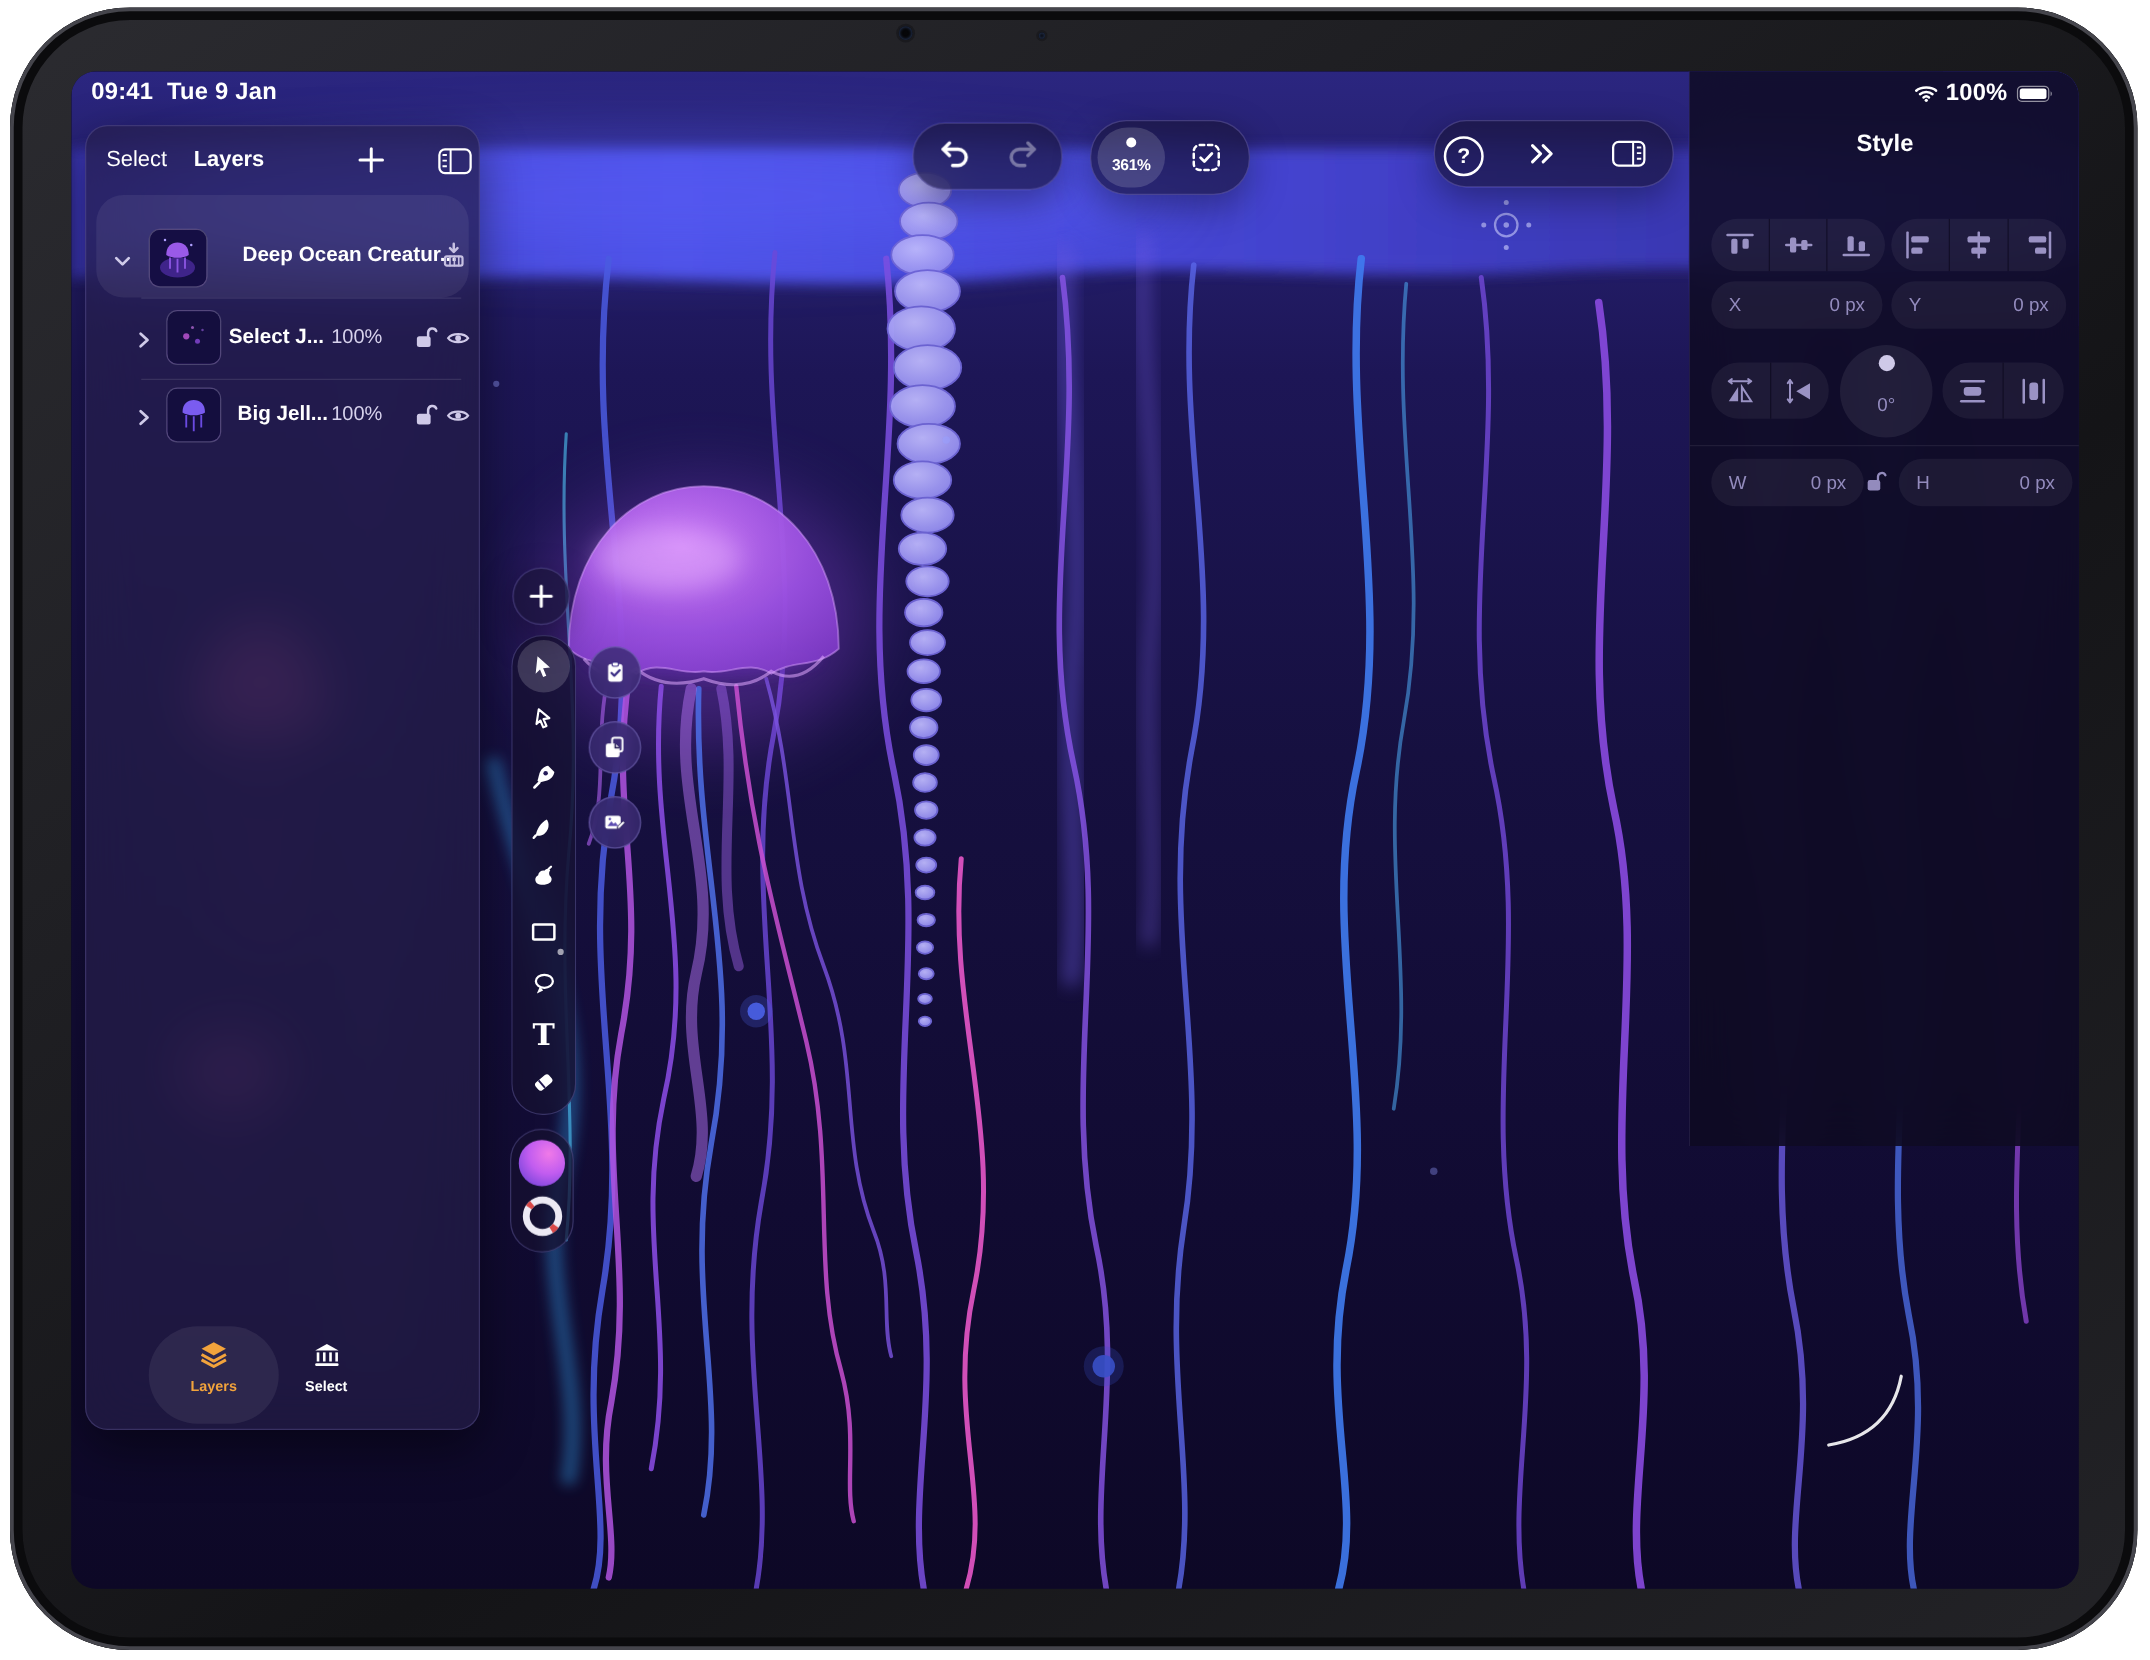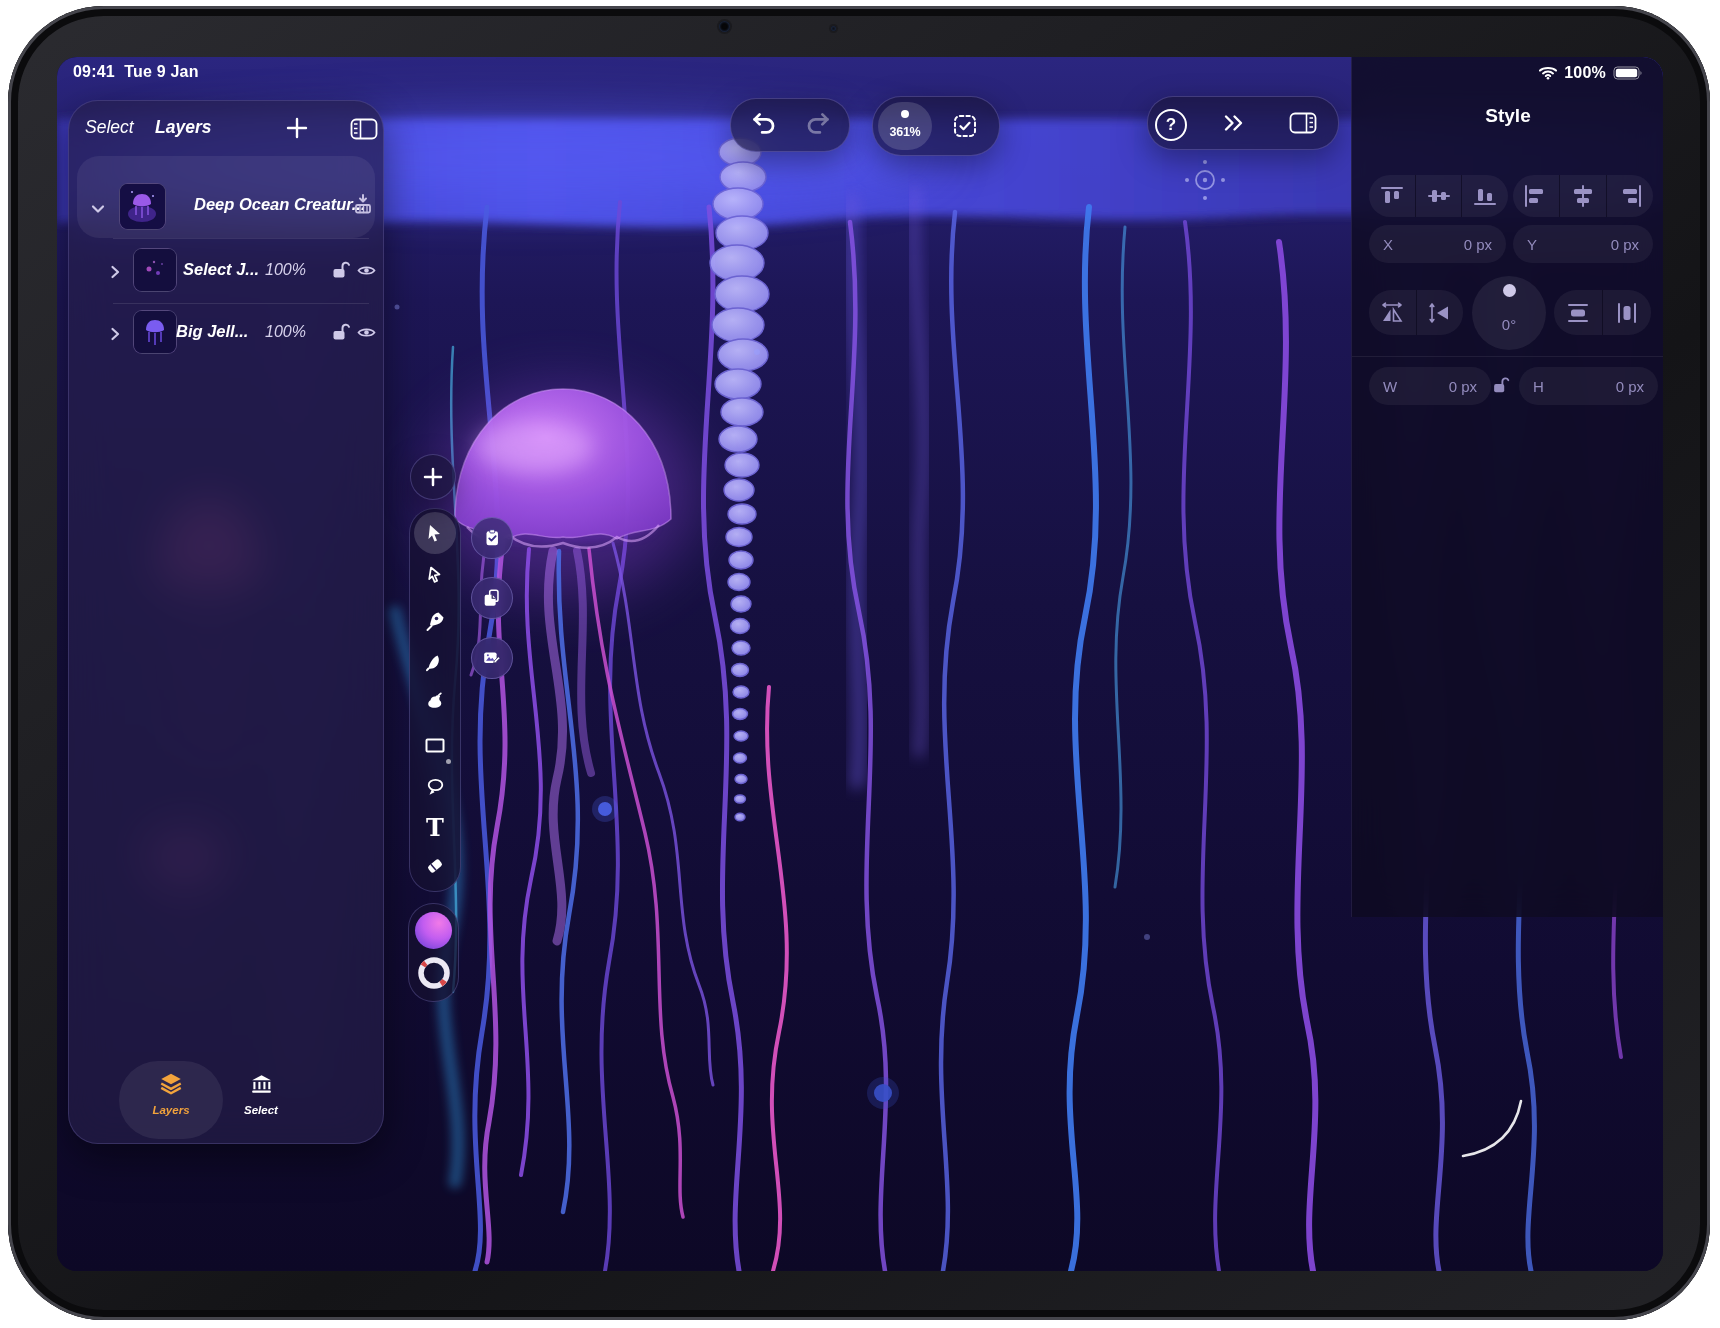--- a/index.html
+++ b/index.html
@@ -11,25 +11,25 @@
     background:linear-gradient(145deg,#2b2b30,#141417 60%,#232327);
     box-shadow:inset 0 0 0 3px #45454c, inset 0 0 0 10px #0b0b0d;}
   .camera{border-radius:50%;background:#060608;box-shadow:inset 0 0 2px 1px #1e2a44, 0 0 0 2px #1a1a1e;}
   
   .screen{left:57px;top:57px;width:1606px;height:1214px;border-radius:20px;overflow:hidden;background:#0e0a28;}
   .layer0{left:0;top:0;width:1606px;height:1214px;z-index:0;}
   .glass{background:rgba(24,19,51,.66);backdrop-filter:blur(16px) saturate(1.15);
     border:1px solid rgba(152,142,232,.30);box-shadow:0 10px 30px rgba(0,0,0,.35);}
   .pill{border-radius:28px;z-index:10;}
   
-  .status{color:#fff;font-size:16px;font-weight:600;z-index:12;letter-spacing:.2px;}
+  .status{color:#fff;font-size:19px;font-weight:600;z-index:12;letter-spacing:.2px;}
   
-  .panel-left{left:11px;top:43px;width:314px;height:1042px;border-radius:30px;z-index:10;
+  .panel-left{left:11px;top:43px;width:314px;height:1042px;border-radius:18px;z-index:10;
     background:rgba(36,29,70,.72);backdrop-filter:blur(22px) saturate(1.1);
-    border:1px solid rgba(152,142,225,.22);box-shadow:0 14px 40px rgba(0,0,0,.45);font-style:italic;}
+    border:1px solid rgba(152,142,225,.22);box-shadow:0 14px 40px rgba(0,0,0,.45);}
   .ptab{font-size:17.5px;color:#fff;}
   .row-title{font-size:16.5px;font-weight:600;color:#fff;white-space:nowrap;}
   .row-sub{font-size:16px;color:#d7d2ec;}
   .divider{height:1px;background:rgba(255,255,255,.10);}
   .thumb{border-radius:9px;border:1px solid rgba(255,255,255,.22);overflow:hidden;
     background:linear-gradient(180deg,#181048,#241458);}
   .rowhl{background:rgba(255,255,255,.065);border-radius:22px;}
   .tab-label{font-size:11.5px;font-weight:600;text-align:center;}
   
   .panel-right{left:1294px;top:0;width:312px;height:860px;z-index:10;
@@ -305,21 +305,21 @@
       <svg class="abs" style="left:36px;top:223px;" width="20" height="20" viewBox="0 0 20 20" fill="none" stroke="#cfcae8" stroke-width="2.2" stroke-linecap="round" stroke-linejoin="round">
         <polyline points="7.5,5 13,10 7.5,15"></polyline>
       </svg>
       <div class="abs thumb" style="left:64px;top:209px;width:42px;height:42px;">
         <svg width="42" height="42" viewBox="0 0 42 42">
             <rect width="42" height="42" fill="#140e3e"></rect>
           <path d="M12,19 C12,12 16,9 21,9 C26,9 30,12 30,19 C26,22 16,22 12,19 Z" fill="#7a5cf0"></path>
           <path d="M15,21 v10 M21,22 v12 M27,21 v10" stroke="#6a4ae0" stroke-width="1.5" fill="none"></path>
         </svg>
       </div>
-      <span class="abs row-title" style="left:107px;top:221px;">Big Jell...</span>
+      <span class="abs row-title" style="left:121px;top:221px;">Big Jell...</span>
       <span class="abs row-sub" style="left:196px;top:222px;">100%</span>
       <svg class="abs" style="left:260px;top:219px;" width="24" height="24" viewBox="0 0 24 24">
         <path d="M13.5,11 V8 a3.4,3.4 0 0 1 6.5,-1.2" stroke="#cfc9e8" stroke-width="2" fill="none" stroke-linecap="round"></path>
         <rect x="4.5" y="11" width="11" height="8.5" rx="2" fill="#cfc9e8"></rect>
       </svg>
       <svg class="abs" style="left:287px;top:224px;" width="21" height="15" viewBox="0 0 20 15">
         <path d="M2,7.5 C5,3.2 15,3.2 18,7.5 C15,11.8 5,11.8 2,7.5 Z" stroke="#cfc9e8" stroke-width="1.7" fill="none"></path>
         <circle cx="10" cy="7.5" r="2.3" fill="#cfc9e8"></circle>
       </svg>
 

